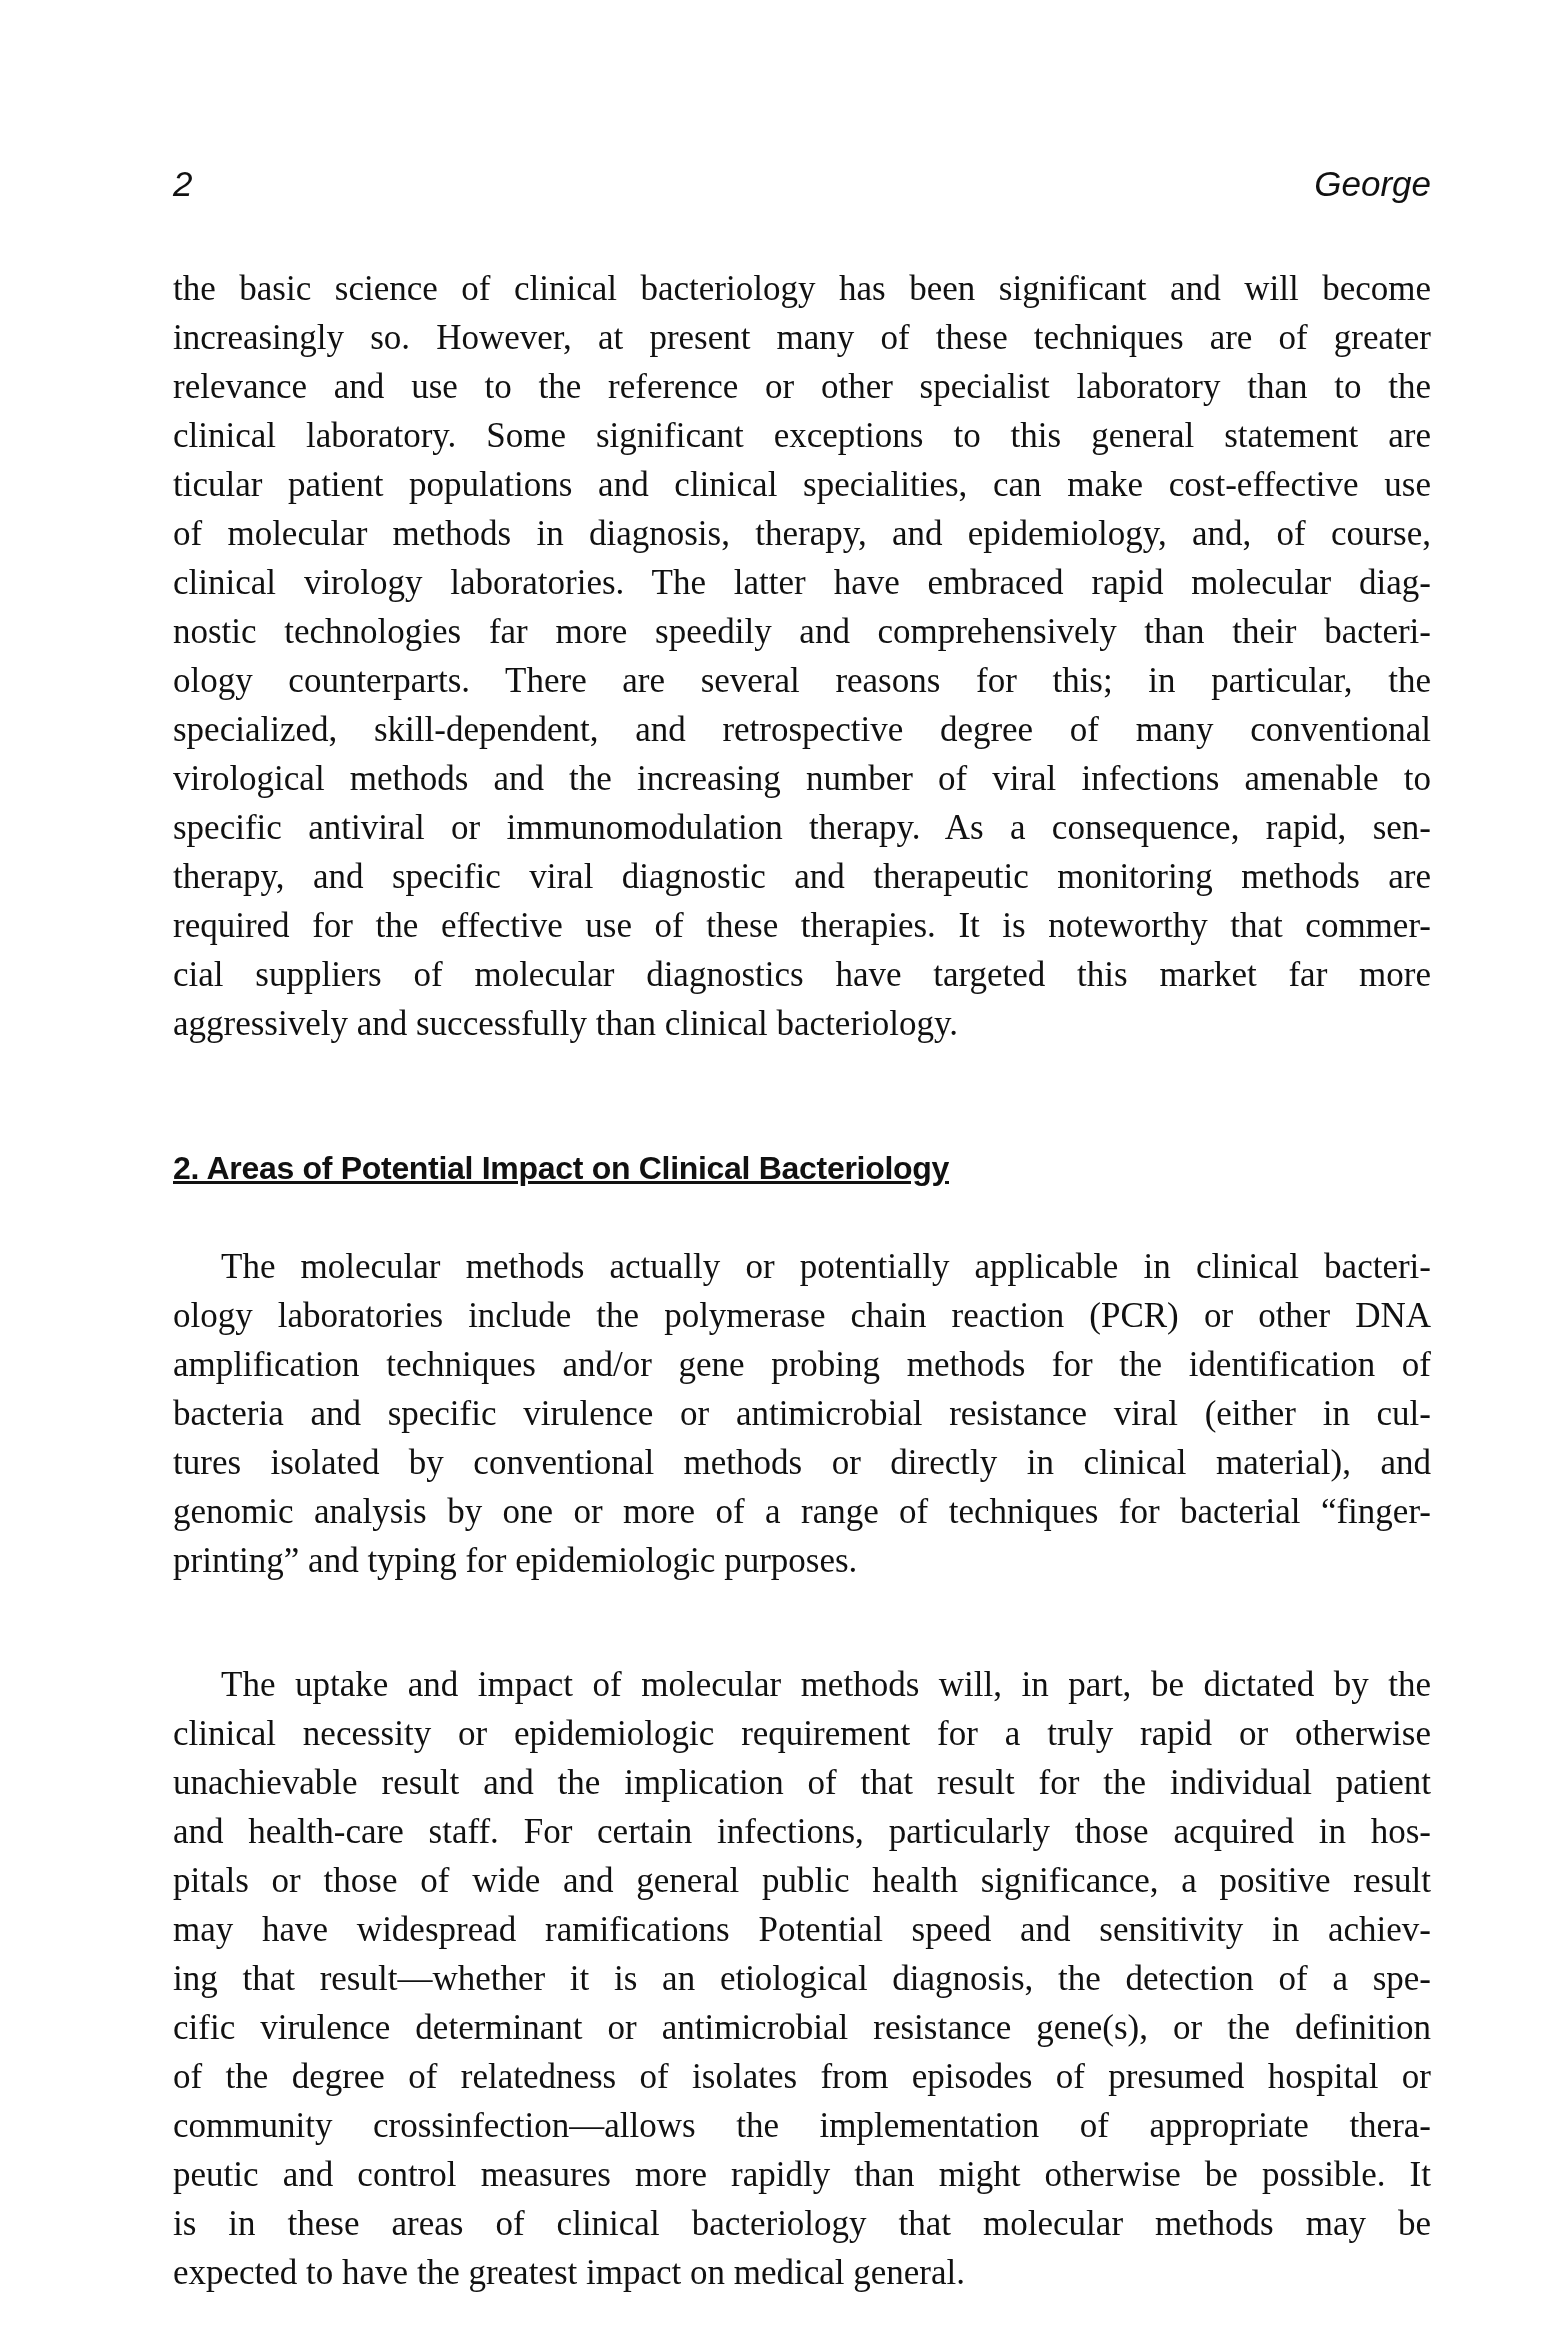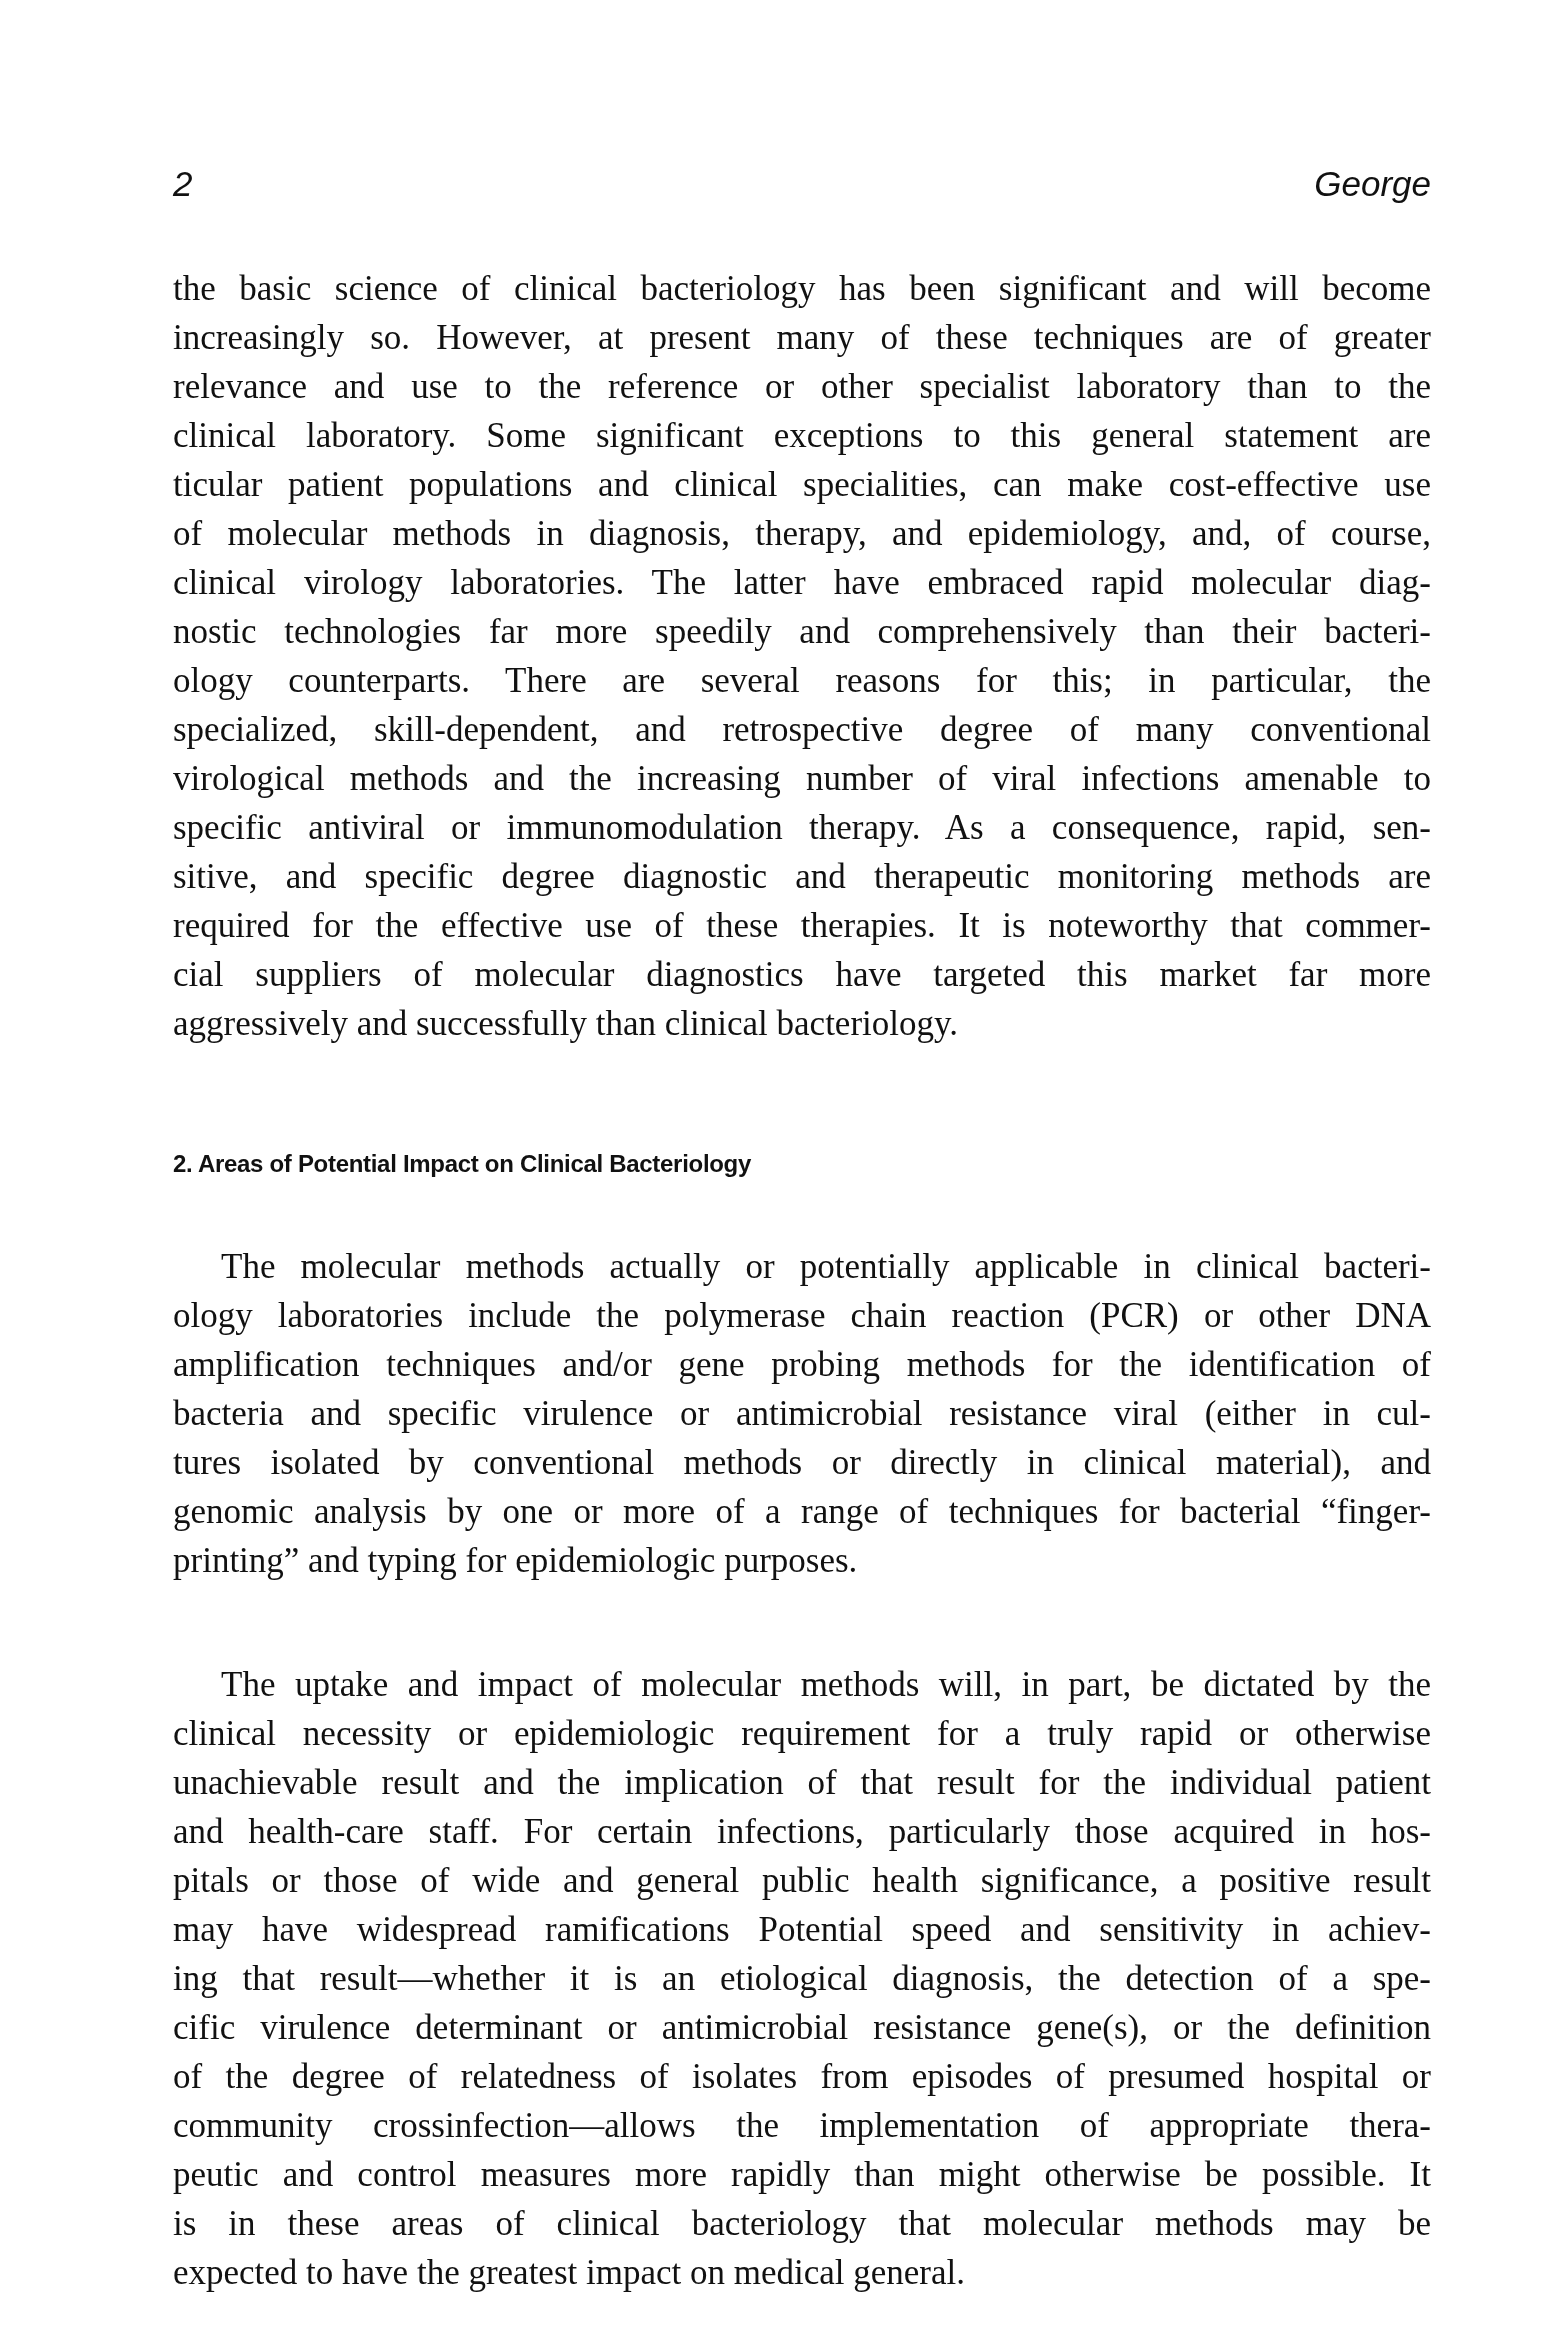--- a/index.html
+++ b/index.html
@@ -8,21 +8,21 @@
   .running-head { position: absolute; left: 173px; top: 164px; width: 1258px; height: 52px;
     font-family: "Liberation Sans", sans-serif; font-style: italic; font-size: 35px; }
   .page-num { position: absolute; left: 0; top: 0; }
   .author { position: absolute; right: 0; top: 0; }
   .body { position: absolute; left: 173px; width: 1258px;
     font-family: "Liberation Serif", serif; font-size: 35px; line-height: 49px; }
   .line { display: block; white-space: nowrap; text-align: justify; text-align-last: justify; height: 49px; overflow: visible; }
   .line.last { text-align-last: left; }
   .line.indent { padding-left: 48px; }
   .heading { position: absolute; left: 173px; top: 1150px; font-family: "Liberation Sans", sans-serif;
-    font-weight: bold; font-size: 24px; letter-spacing: -0.3px; }
+    font-weight: bold; font-size: 32px; letter-spacing: -0.3px; text-decoration: underline; }
   #p1 { top: 264px; }
   #p2 { top: 1242px; }
   #p3 { top: 1660px; }
 </style>
 </head>
 <body>
 
 <div class="page">
 
   <div class="running-head">
@@ -36,21 +36,21 @@
     <span class="line">relevance and use to the reference or other specialist laboratory than to the</span>
     <span class="line">clinical laboratory. Some significant exceptions to this general statement are</span>
     <span class="line">ticular patient populations and clinical specialities, can make cost-effective use</span>
     <span class="line">of molecular methods in diagnosis, therapy, and epidemiology, and, of course,</span>
     <span class="line">clinical virology laboratories. The latter have embraced rapid molecular diag-</span>
     <span class="line">nostic technologies far more speedily and comprehensively than their bacteri-</span>
     <span class="line">ology counterparts. There are several reasons for this; in particular, the</span>
     <span class="line">specialized, skill-dependent, and retrospective degree of many conventional</span>
     <span class="line">virological methods and the increasing number of viral infections amenable to</span>
     <span class="line">specific antiviral or immunomodulation therapy. As a consequence, rapid, sen-</span>
-    <span class="line">sitive, and specific degree diagnostic and therapeutic monitoring methods are</span>
+    <span class="line">therapy, and specific viral diagnostic and therapeutic monitoring methods are</span>
     <span class="line">required for the effective use of these therapies. It is noteworthy that commer-</span>
     <span class="line">cial suppliers of molecular diagnostics have targeted this market far more</span>
     <span class="line last">aggressively and successfully than clinical bacteriology.</span>
   </div>
 
   <div class="heading">2. Areas of Potential Impact on Clinical Bacteriology</div>
 
   <div class="body" id="p2">
     <span class="line indent">The molecular methods actually or potentially applicable in clinical bacteri-</span>
     <span class="line">ology laboratories include the polymerase chain reaction (PCR) or other DNA</span>

